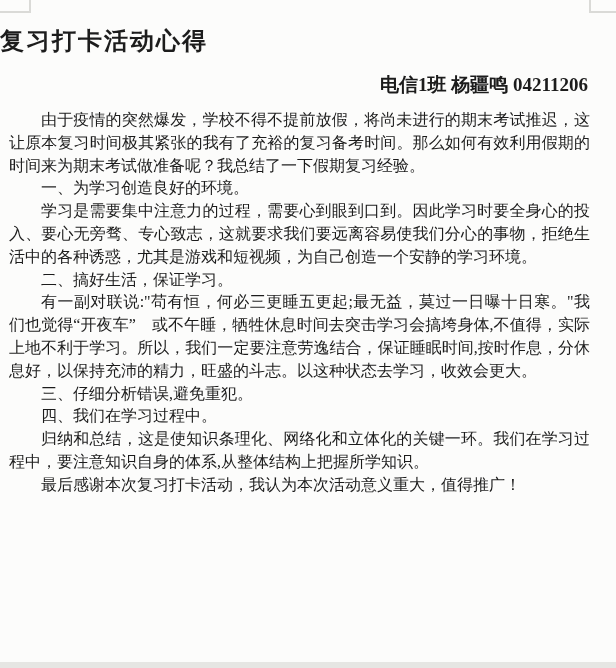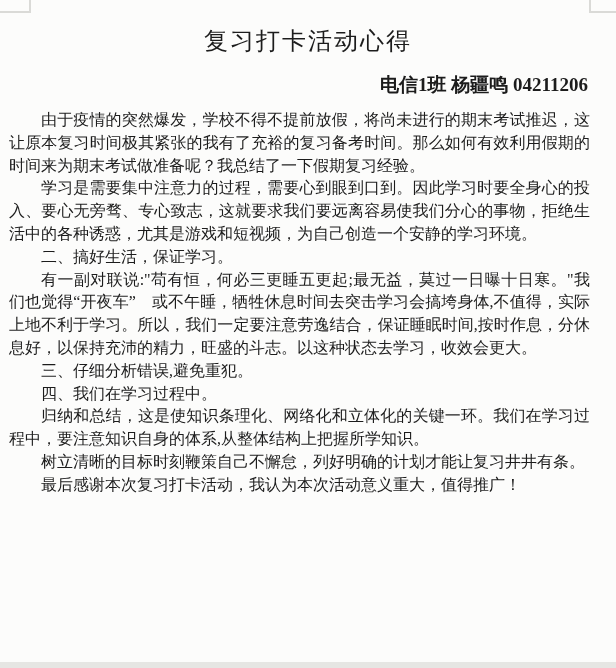--- a/index.html
+++ b/index.html
@@ -28,23 +28,23 @@
     border-left: 2px solid #dadad7;
     border-bottom: 2px solid #dadad7;
   }
   .bottom-strip {
     position: absolute; left: 0; bottom: 0;
     width: 616px; height: 6px;
     background: #e6e6e3;
   }
   .doc-title {
     margin: 25px 0 0 0;
-    text-align: center;
+    text-align: left;
     font-size: 24px;
-    font-weight: normal;
+    font-weight: bold;
     letter-spacing: 2px;
   }
   .byline {
     margin: 15px 28px 0 16px;
     text-align: right;
     font-size: 19px;
     font-weight: bold;
   }
   .doc-body {
     margin: 11px 26px 0 9px;
@@ -64,24 +64,24 @@
 <div class="page">
   <div class="corner-tl"></div>
   <div class="corner-tr"></div>
 
   <h1 class="doc-title">复习打卡活动心得</h1>
 
   <div class="byline">电信1班 杨疆鸣 04211206</div>
 
   <div class="doc-body">
     <p>由于疫情的突然爆发，学校不得不提前放假，将尚未进行的期末考试推迟，这让原本复习时间极其紧张的我有了充裕的复习备考时间。那么如何有效利用假期的时间来为期末考试做准备呢？我总结了一下假期复习经验。</p>
+    <p>一、为学习创造良好的环境。</p>
     <p>学习是需要集中注意力的过程，需要心到眼到口到。因此学习时要全身心的投入、要心无旁骛、专心致志，这就要求我们要远离容易使我们分心的事物，拒绝生活中的各种诱惑，尤其是游戏和短视频，为自己创造一个安静的学习环境。</p>
     <p>二、搞好生活，保证学习。</p>
     <p>有一副对联说:"苟有恒，何必三更睡五更起;最无益，莫过一日曝十日寒。"我们也觉得“开夜车”　或不午睡，牺牲休息时间去突击学习会搞垮身体,不值得，实际上地不利于学习。所以，我们一定要注意劳逸结合，保证睡眠时间,按时作息，分休息好，以保持充沛的精力，旺盛的斗志。以这种状态去学习，收效会更大。</p>
     <p>三、仔细分析错误,避免重犯。</p>
     <p>四、我们在学习过程中。</p>
     <p>归纳和总结，这是使知识条理化、网络化和立体化的关键一环。我们在学习过程中，要注意知识自身的体系,从整体结构上把握所学知识。</p>
-    <p>树立清晰的目标时刻鞭策自己不懈怠，列好明确的计划才能让复习井井有条。</p>
     <p>最后感谢本次复习打卡活动，我认为本次活动意义重大，值得推广！</p>
   </div>
 
   <div class="bottom-strip"></div>
 </div>
 
 </body></html>

